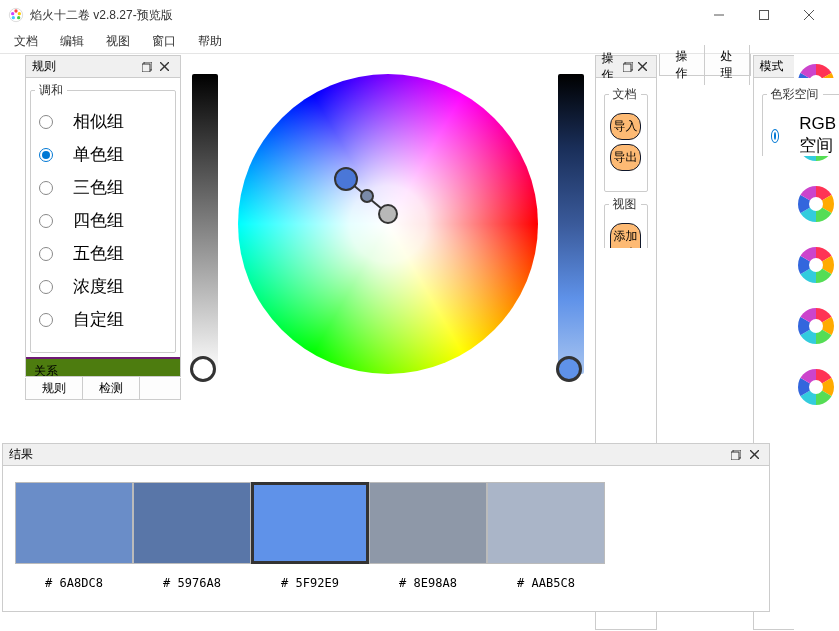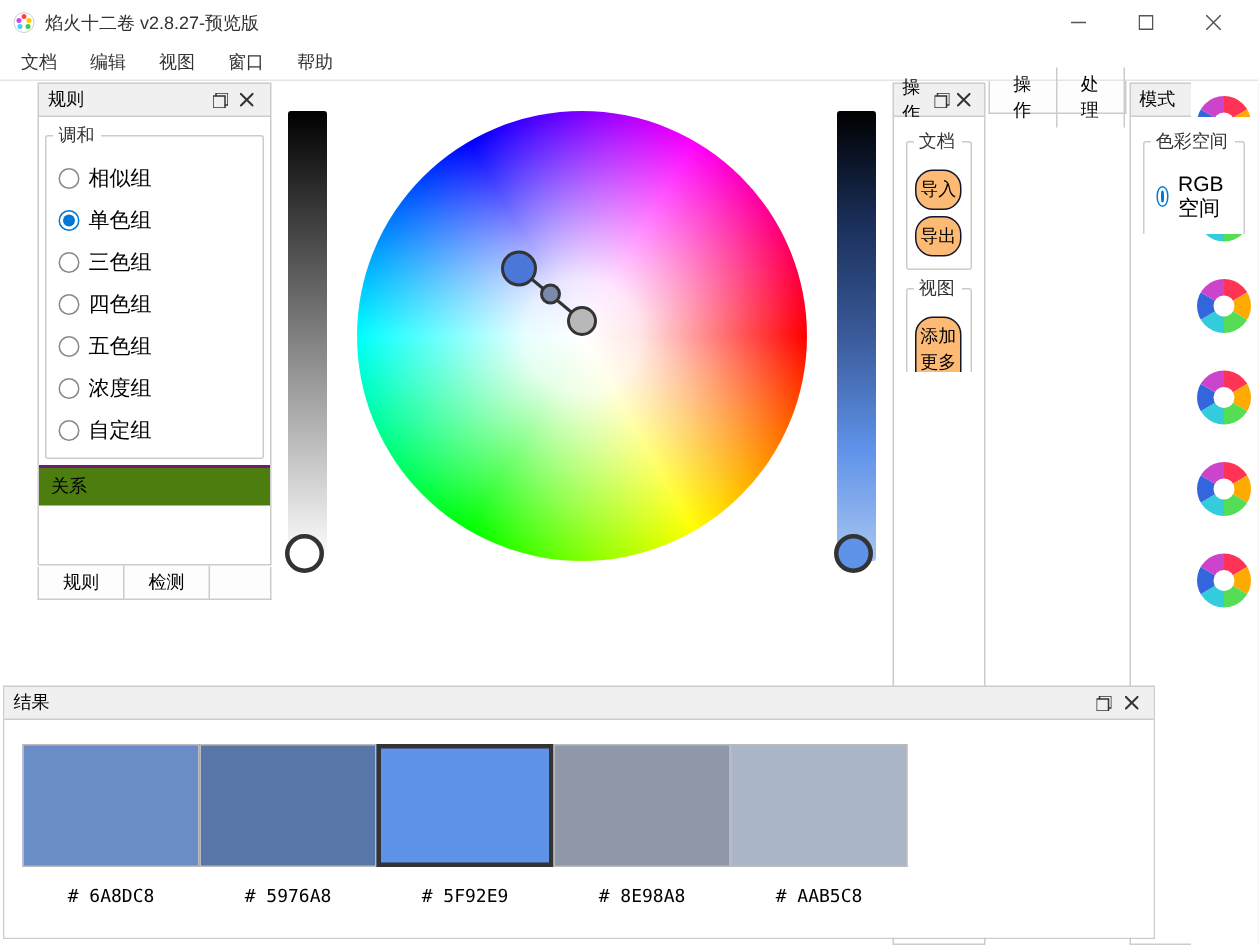--- a/index.html
+++ b/index.html
@@ -23,24 +23,24 @@
 
 .panel { border: 1px solid #ccc; margin: 1px; }
 .panel-title { height: 22px; background: #f0f0f0; border-bottom: 1px solid #ccc; display: flex; align-items: center; padding: 0 6px; font-size: 12px; }
 .panel-title .spacer { flex: 1; }
 .panel-title .icon-btn { width: 18px; height: 18px; display: flex; align-items: center; justify-content: center; color: #333; }
 
 .panel-body { background: #fff; padding: 4px; overflow-y: auto; position: relative; }
 .rules-body { height: 298px; padding: 0; }
 .scroll-wrap { height: 100%; overflow-y: scroll; }
 
-fieldset.group { border: 1px solid #ccc; border-radius: 2px; margin: 4px; padding: 6px 4px 4px; }
+fieldset.group { border: 1px solid #ccc; border-radius: 2px; margin: 4px; padding: 6px 4px 16px; }
 fieldset.group legend { padding: 0 4px; color: #333; font-size: 12px; }
 
-.radio-row { display: flex; align-items: center; gap: 6px; padding: 5px 4px; font-size: 14px; }
+.radio-row { display: flex; align-items: center; gap: 20px; padding: 5px 4px; font-size: 17px; }
 .radio { width: 14px; height: 14px; border: 1.5px solid #888; border-radius: 50%; display: inline-block; position: relative; }
 .radio.selected { border-color: #0078d4; }
 .radio.selected::after { content: ""; position: absolute; inset: 2px; background: #0078d4; border-radius: 50%; }
 
 .subheader { padding: 4px 8px; border-top: 2px solid #701a75; font-size: 12px; background: #4d7c0f; }
 
 .tabstrip { height: 22px; border: 1px solid #ccc; border-top: none; margin: 0 1px 1px; display: flex; align-items: center; background: #fdfdfd; gap: 0; }
 .tab { padding: 3px 16px; border-right: 1px solid #ccc; font-size: 12px; }
 
 .canvas-area { flex: 1; background: #fff; display: flex; align-items: flex-start; justify-content: center; gap: 20px; padding: 20px 10px 10px; }
@@ -358,21 +358,21 @@
             <path d="M20 20 L37 30 A20 20 0 0 1 20 40 Z" fill="#55dd55"></path>
             <path d="M20 20 L20 40 A20 20 0 0 1 3 30 Z" fill="#33ccdd"></path>
             <path d="M20 20 L3 30 A20 20 0 0 1 3 10 Z" fill="#3366dd"></path>
             <path d="M20 20 L3 10 A20 20 0 0 1 20 0 Z" fill="#cc44cc"></path>
           </g>
           <circle cx="20" cy="20" r="7" fill="#fff"></circle>
         </svg></div>
     </div>
 </div>
 
-<div class="panel results-panel" style="position:absolute;left:1px;top:456px;width:768px">
+<div class="panel results-panel" style="position:absolute;left:1px;top:442px;width:768px">
   <div class="panel-title">
     <span>结果</span>
     <span class="spacer"></span>
     <span class="icon-btn">
         <svg width="10" height="10" viewBox="0 0 10 10">
           <rect x="2" y="0" width="8" height="8" fill="none" stroke="#333"></rect>
           <rect x="0" y="2" width="8" height="8" fill="#f0f0f0" stroke="#333"></rect>
         </svg>
       </span>
     <span class="icon-btn">

